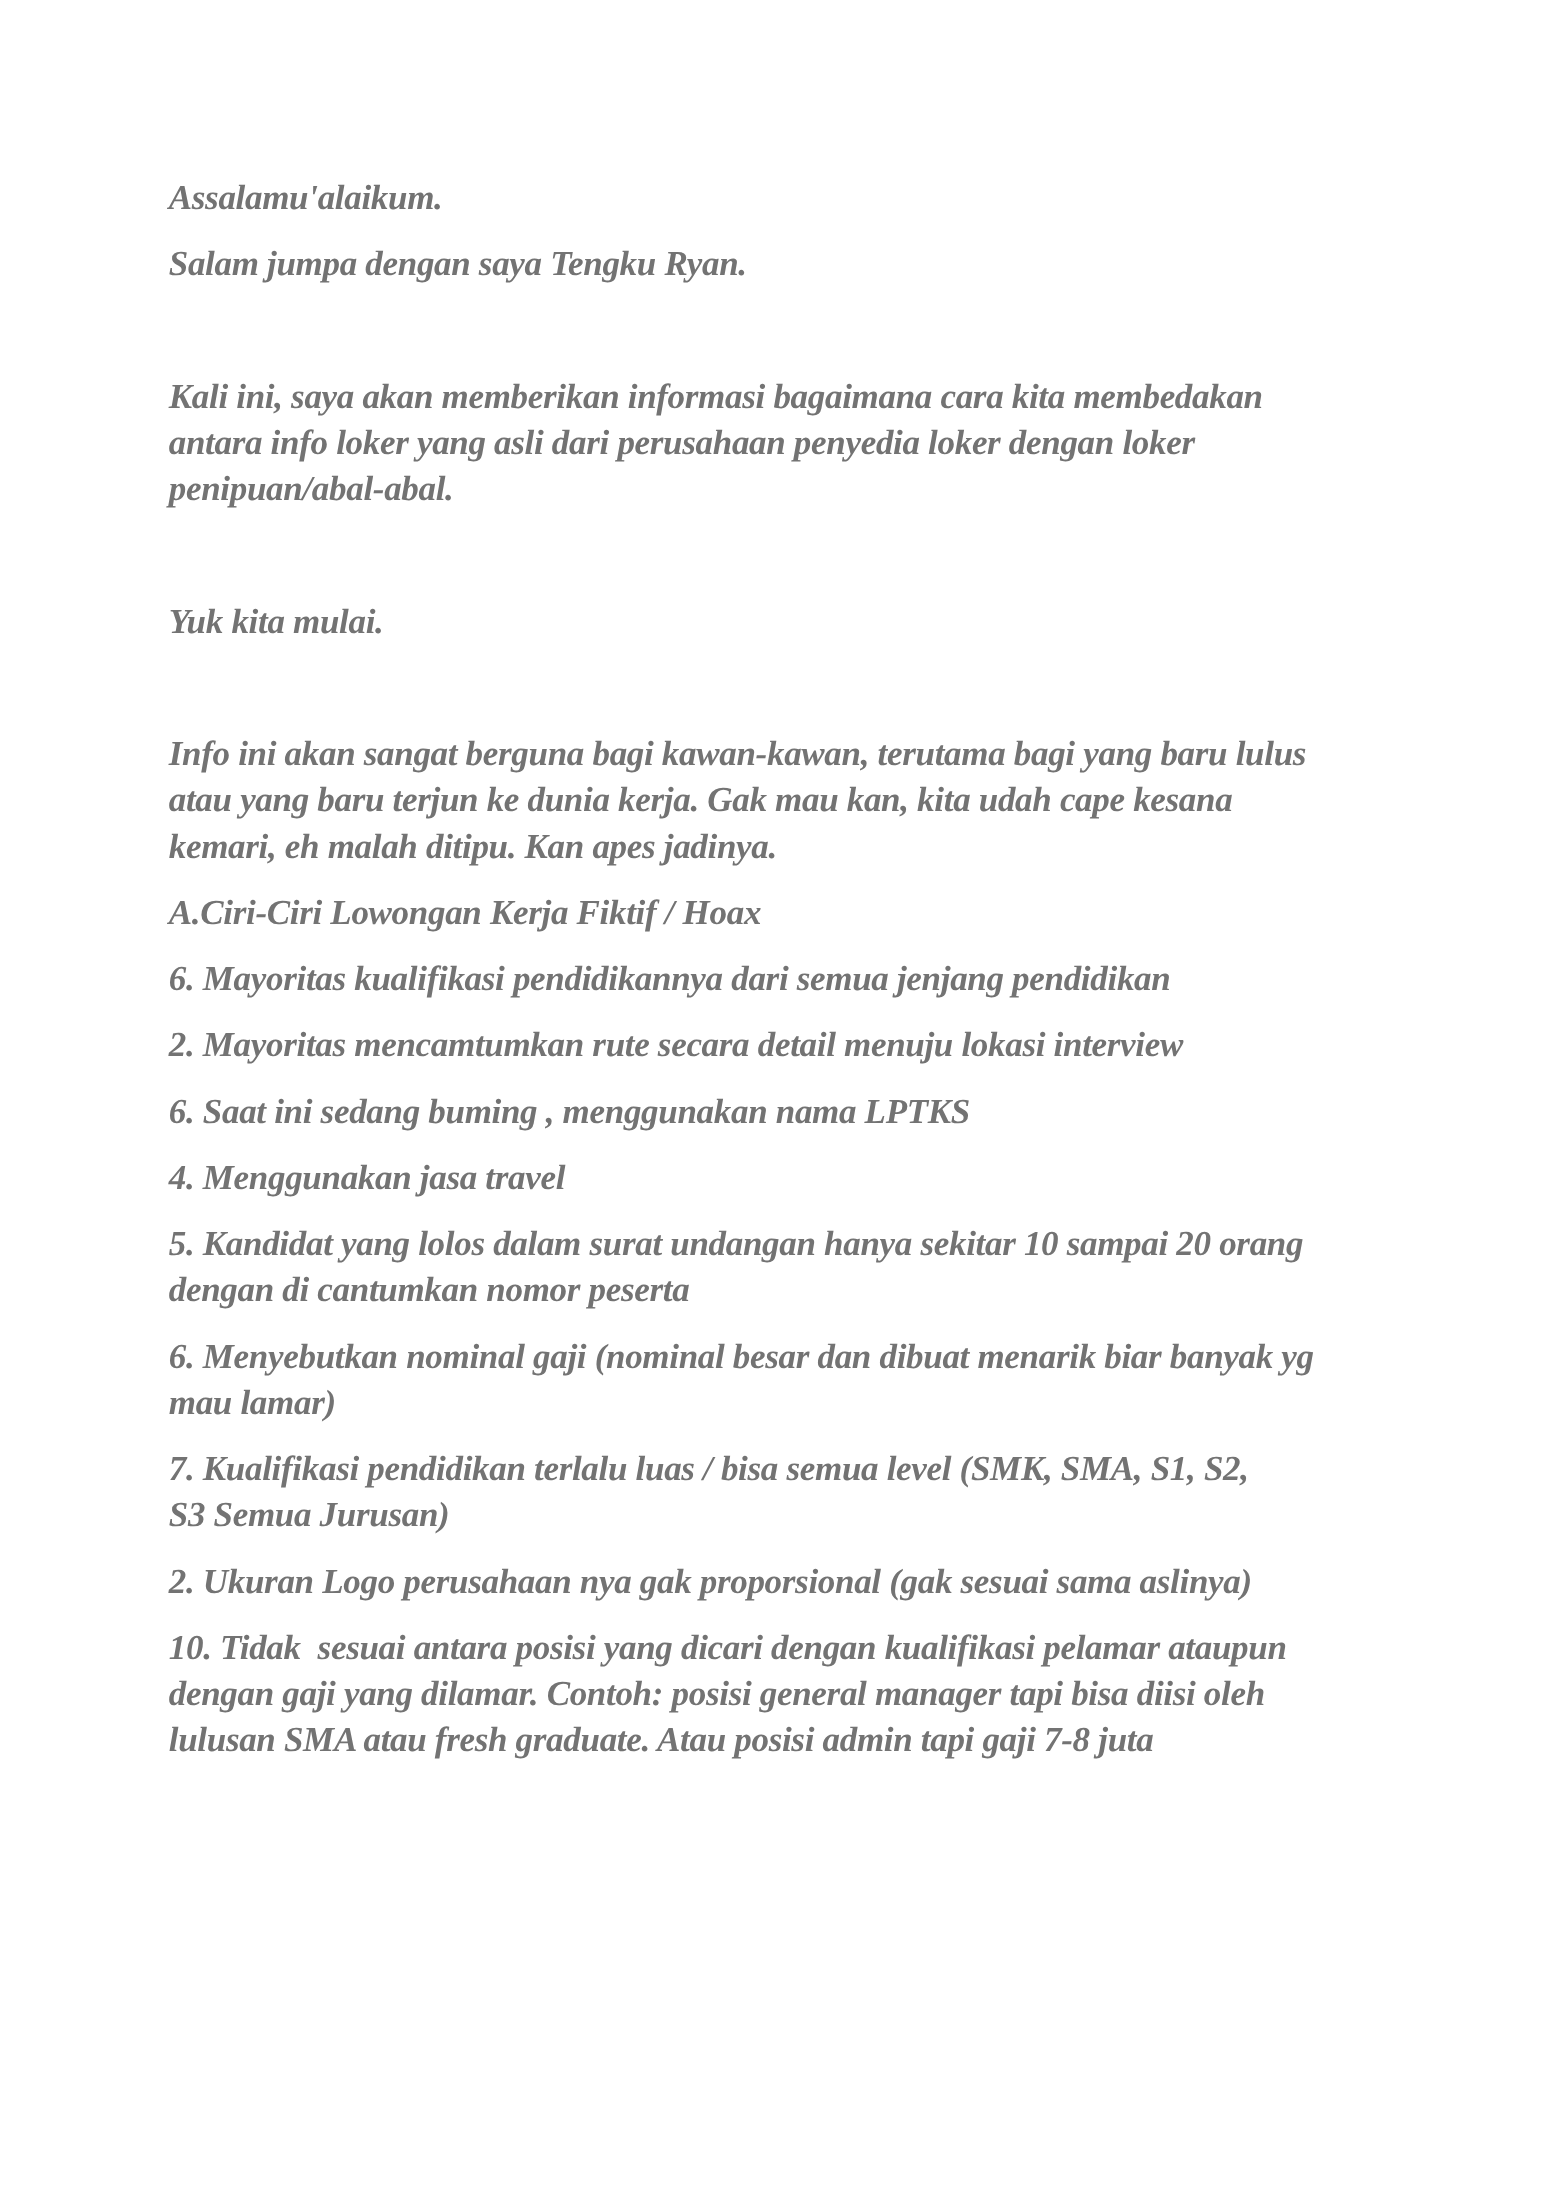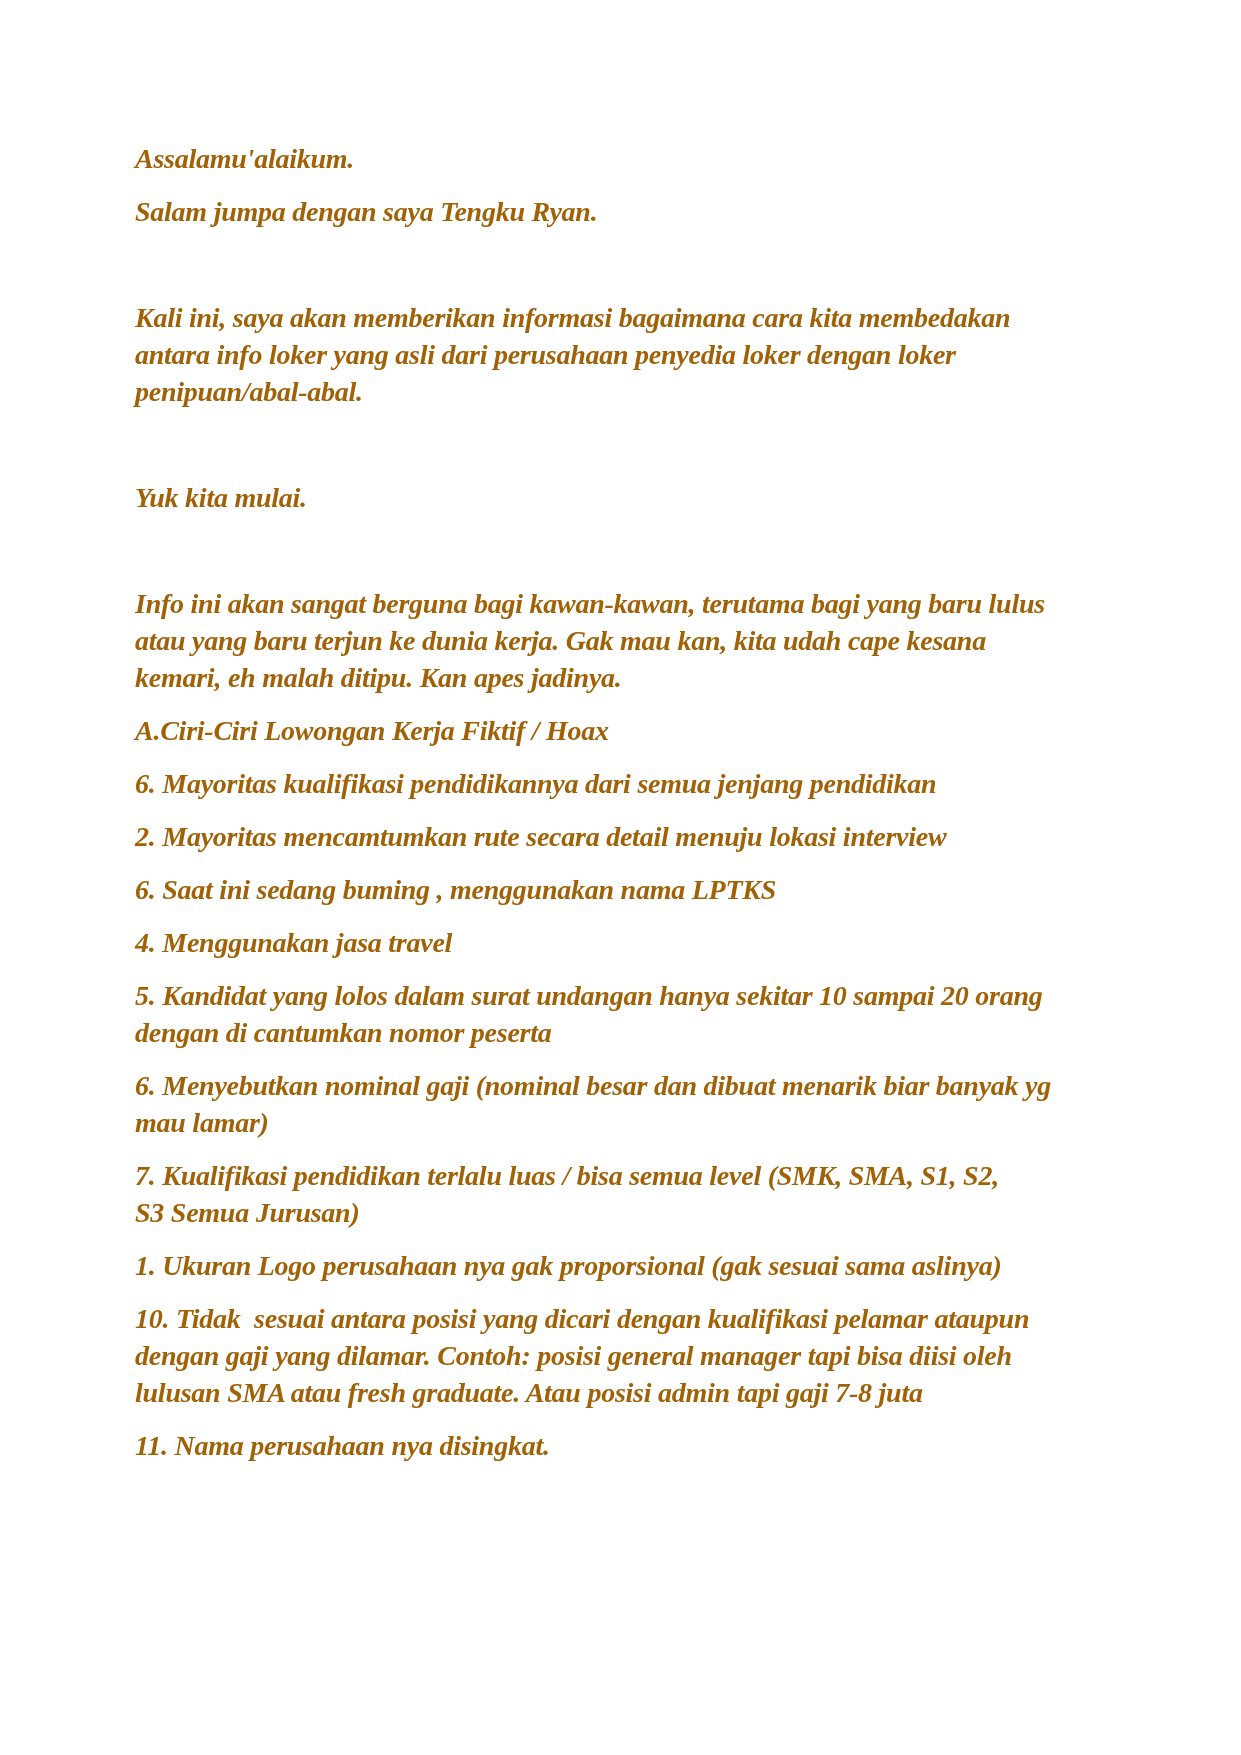--- a/index.html
+++ b/index.html
@@ -26,21 +26,21 @@
   }
   .para {
     margin: 0 0 16px 0;
     font-family: "Liberation Serif", "DejaVu Serif", serif;
     font-weight: bold;
     font-style: italic;
     font-size: 28px;
     line-height: 37px;
     letter-spacing: -0.25px;
     white-space: pre-wrap;
-    color: #a16207;
+    color: #737373;
   }
   .gap-before {
     margin-top: 69px;
   }
 </style>
 </head>
 <body>
 
 <main class="page">
   <div class="doc-body">
@@ -58,19 +58,18 @@
       <p class="para">6. Mayoritas kualifikasi pendidikannya dari semua jenjang pendidikan</p>
       <p class="para">2. Mayoritas mencamtumkan rute secara detail menuju lokasi interview</p>
       <p class="para">6. Saat ini sedang buming , menggunakan nama LPTKS</p>
       <p class="para">4. Menggunakan jasa travel</p>
       <p class="para">5. Kandidat yang lolos dalam surat undangan hanya sekitar 10 sampai 20 orang
 dengan di cantumkan nomor peserta</p>
       <p class="para">6. Menyebutkan nominal gaji (nominal besar dan dibuat menarik biar banyak yg
 mau lamar)</p>
       <p class="para">7. Kualifikasi pendidikan terlalu luas / bisa semua level (SMK, SMA, S1, S2,
 S3 Semua Jurusan)</p>
-      <p class="para">1. Ukuran Logo perusahaan nya gak proporsional (gak sesuai sama aslinya)</p>
+      <p class="para">2. Ukuran Logo perusahaan nya gak proporsional (gak sesuai sama aslinya)</p>
       <p class="para">10. Tidak  sesuai antara posisi yang dicari dengan kualifikasi pelamar ataupun
 dengan gaji yang dilamar. Contoh: posisi general manager tapi bisa diisi oleh
 lulusan SMA atau fresh graduate. Atau posisi admin tapi gaji 7-8 juta</p>
-      <p class="para">11. Nama perusahaan nya disingkat.</p>
     </div>
 </main>
 
 </body></html>

